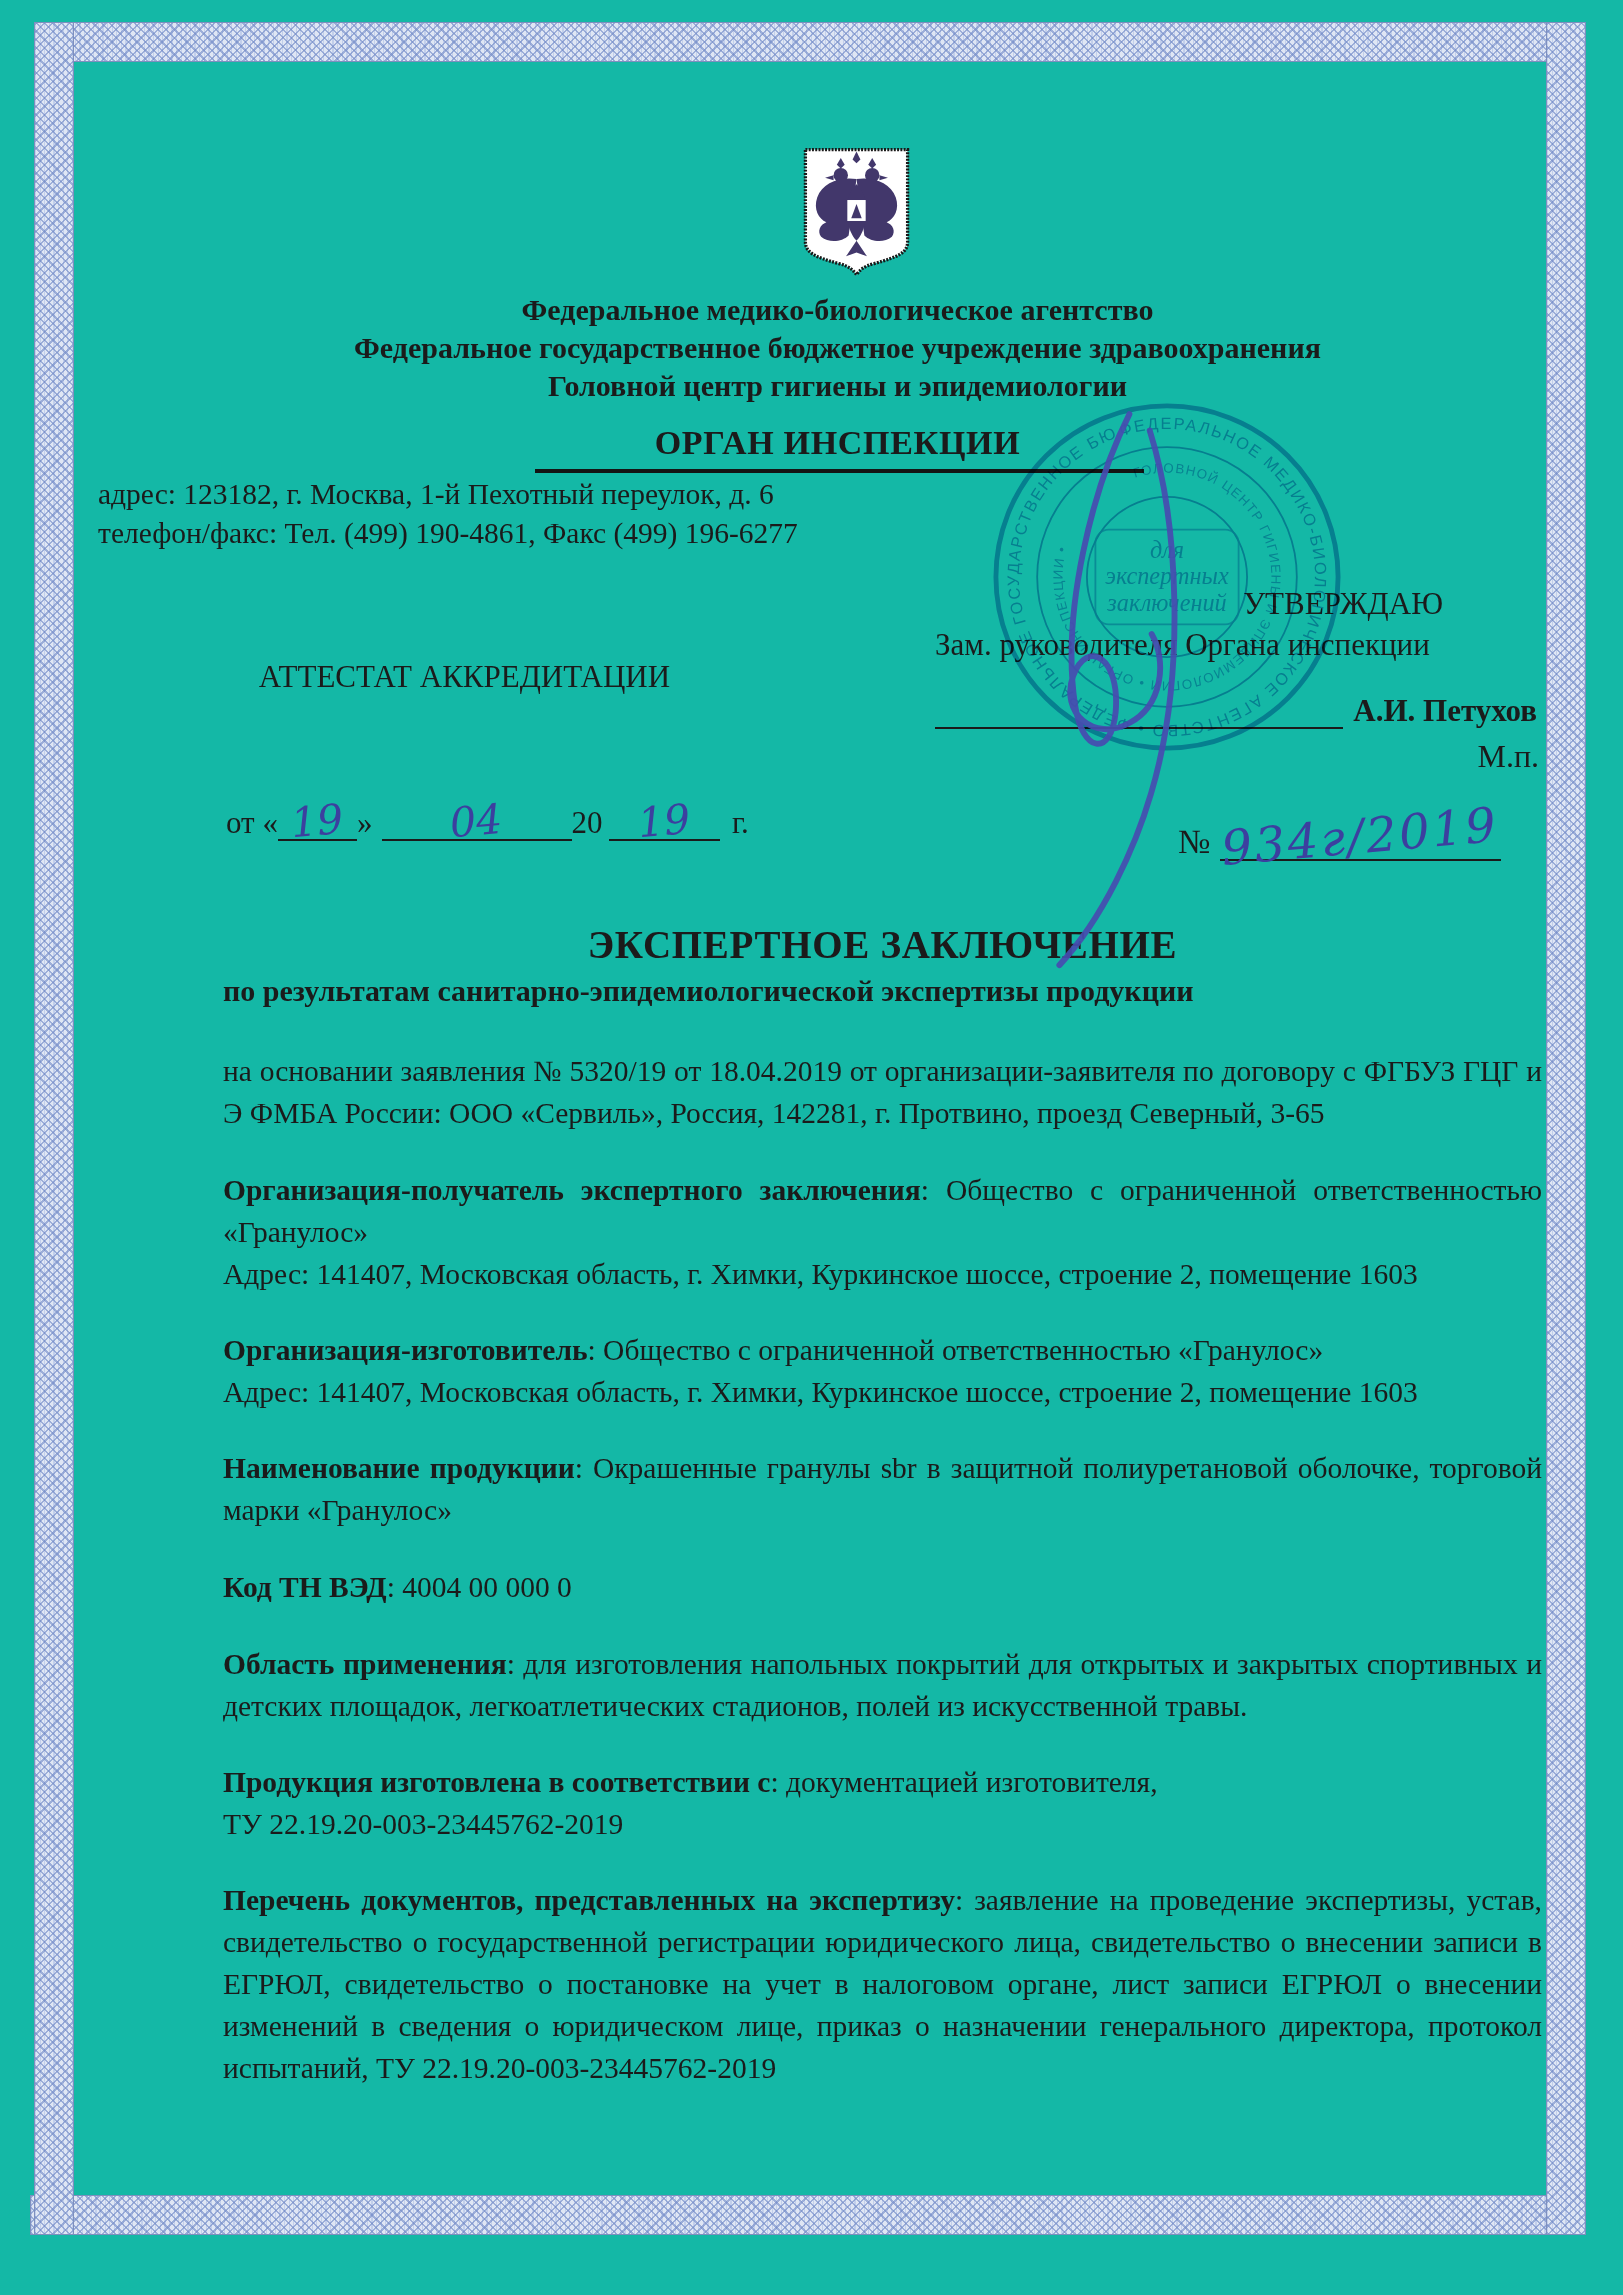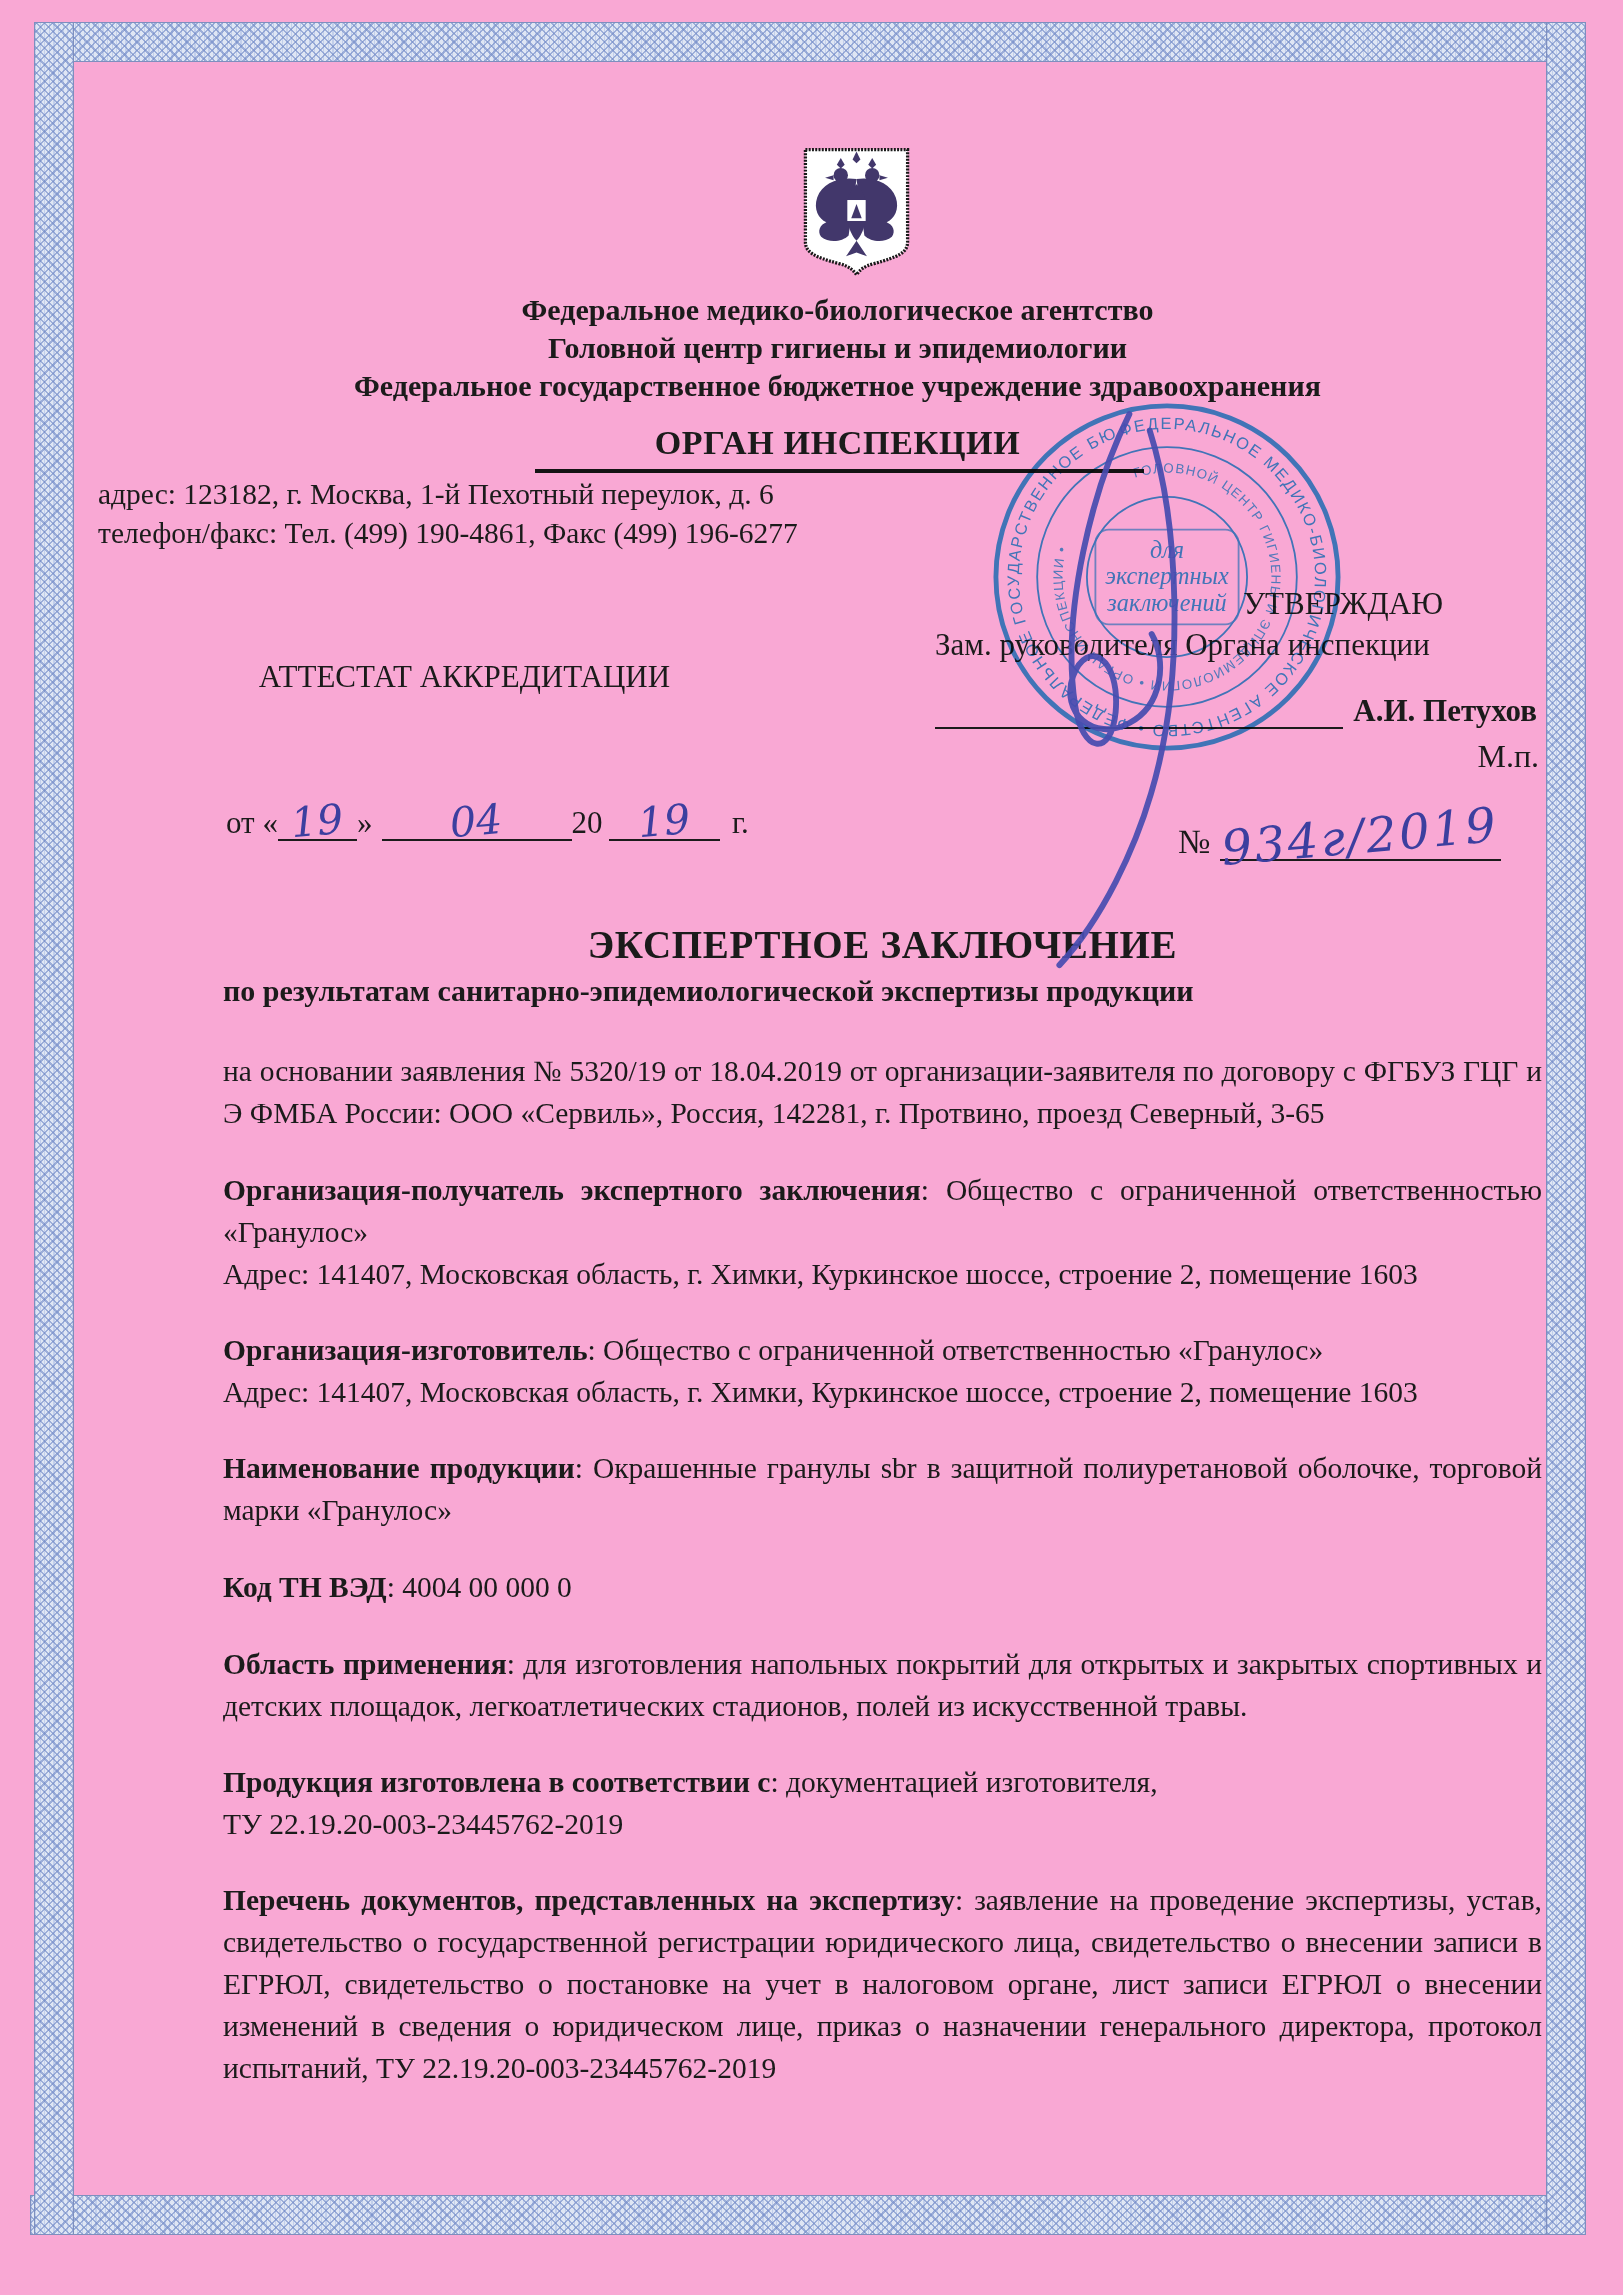--- a/index.html
+++ b/index.html
@@ -1,19 +1,19 @@
 <!DOCTYPE html>
 <html style="font-size:10.5px"><head>
 <meta charset="utf-8">
 <style>
   html,body{margin:0;padding:0;background:#8a8a8a;}
   .page{
     position:relative;
     width:1623px;height:2295px;
-    background:#f9a8d4;
+    background:#14b8a6;
     font-family:"Liberation Serif", serif;
     color:#1b1b1b;
     overflow:hidden;
   }
   
   .strip{
     position:absolute;
     background:
       repeating-linear-gradient(45deg, rgba(116,140,200,.62) 0 1.6px, rgba(116,140,200,0) 1.6px 5.9px),
       repeating-linear-gradient(135deg, rgba(116,140,200,.62) 0 1.6px, rgba(116,140,200,0) 1.6px 5.9px),
@@ -119,22 +119,22 @@
       <path d="M86,52 C112,48 138,58 146,80 C152,98 144,112 132,118 C142,122 146,132 140,140 C128,150 108,148 98,138"></path>
       <path d="M86,60 C72,72 68,96 72,116 C76,134 82,142 86,146 C90,142 96,134 100,116 C104,96 100,72 86,60"></path>
       <polygon points="86,146 70,170 86,164 102,170"></polygon>
     </g>
     <rect x="72" y="84" width="28" height="32" fill="#fff"></rect>
     <path d="M78,112 L86,90 L94,112 Z" fill="#42376b"></path>
   </svg>
 
   <div class="head">
     <div>Федеральное медико-биологическое агентство</div>
+    <div>Федеральное государственное бюджетное учреждение здравоохранения</div>
     <div>Головной центр гигиены и эпидемиологии</div>
-    <div>Федеральное государственное бюджетное учреждение здравоохранения</div>
   </div>
 
   <div class="organ">ОРГАН ИНСПЕКЦИИ</div>
   <div class="organ-underline"></div>
   <div class="addr a1">адрес: 123182, г. Москва, 1-й Пехотный переулок, д. 6</div>
   <div class="addr a2">телефон/факс: Тел. (499) 190-4861, Факс (499) 196-6277</div>
 
   <div class="attestat">
     <div>АТТЕСТАТ АККРЕДИТАЦИИ</div>
   </div>

